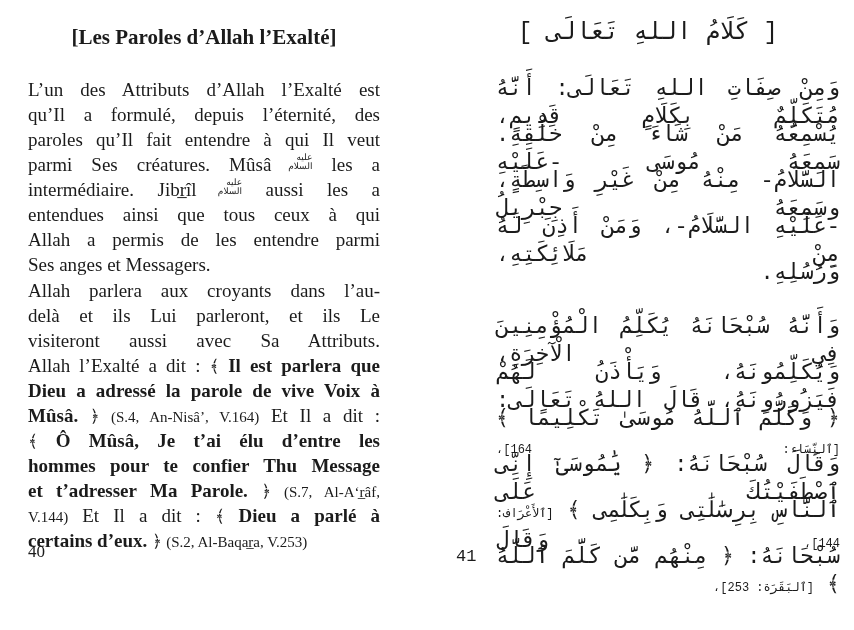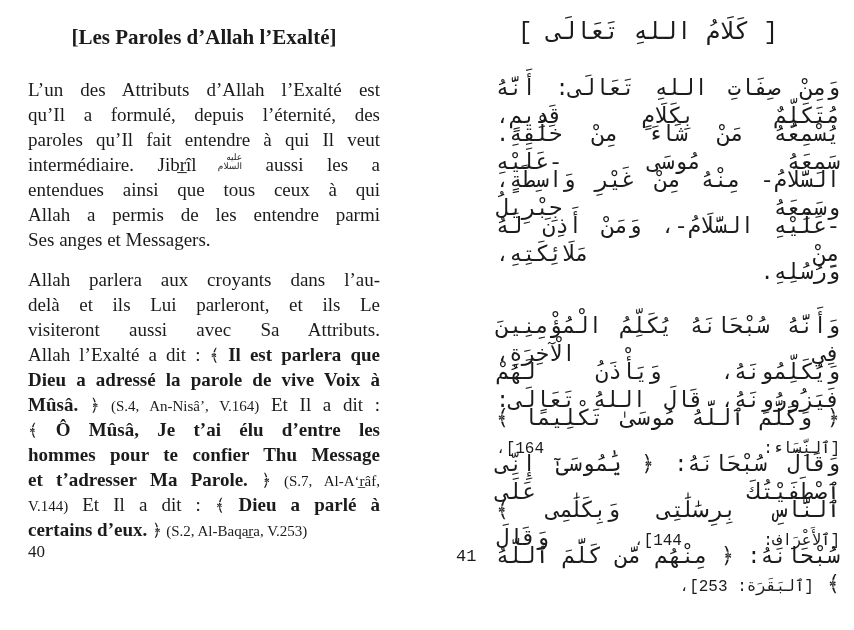--- a/index.html
+++ b/index.html
@@ -26,21 +26,21 @@
   }
   .page-right .page-title{
     font-size:24px;
     font-weight:normal;
     margin-top:20px;
     margin-bottom:30px;
     direction:rtl;
   }
 
   .para{margin:0;}
-  .para + .para{margin-top:15px;}
+  .para + .para{margin-top:1px;}
   .page-right .para + .para{margin-top:8px;}
 
   .line{
     text-align:justify;
     text-align-last:justify;
     -moz-text-align-last:justify;
     font-size:19px;
     height:25px;
     line-height:25px;
     white-space:normal;
@@ -52,21 +52,21 @@
     direction:rtl;
     font-size:22px;
     height:46px;
     line-height:28px;
     margin-left:40px;
   }
   .page-right .line.lastline{text-align-last:right;-moz-text-align-last:right;}
 
   .b{font-weight:bold;}
   .sm{font-size:15px;}
-  .page-right .sm{font-size:16px;}
+  .page-right .sm{font-size:12px;}
   .orn{font-size:17px;}
   .seal{
     font-size:9px;
     display:inline-block;
     vertical-align:2px;
     line-height:9px;
     max-width:22px;
     direction:rtl;
   }
 
@@ -84,20 +84,21 @@
 
 <div class="spread">
 
   <div class="page page-left">
     <div class="page-title">[Les Paroles d’Allah l’Exalté]</div>
     <div id="left-body">
         <div class="para">
           <div class="line"><span>L’un des Attributs d’Allah l’Exalté est</span></div>
           <div class="line"><span>qu’Il a formulé, depuis l’éternité, des</span></div>
           <div class="line"><span>paroles qu’Il fait entendre à qui Il veut</span></div>
+          <div class="line"><span>parmi Ses créatures. Mûsâ </span><span class="seal">عليه السلام</span><span> les a</span></div>
           <div class="line"><span>intermédiaire. Jibr̲îl </span><span class="seal">عليه السلام</span><span> aussi les a</span></div>
           <div class="line"><span>entendues ainsi que tous ceux à qui</span></div>
           <div class="line"><span>Allah a permis de les entendre parmi</span></div>
           <div class="line lastline"><span>Ses anges et Messagers.</span></div>
         </div>
         <div class="para">
           <div class="line"><span>Allah parlera aux croyants dans l’au-</span></div>
           <div class="line"><span>delà et ils Lui parleront, et ils Le</span></div>
           <div class="line"><span>visiteront aussi avec Sa Attributs.</span></div>
           <div class="line"><span>Allah l’Exalté a dit : </span><span class="orn">﴾ </span><span class="b">Il est parlera que</span></div>

